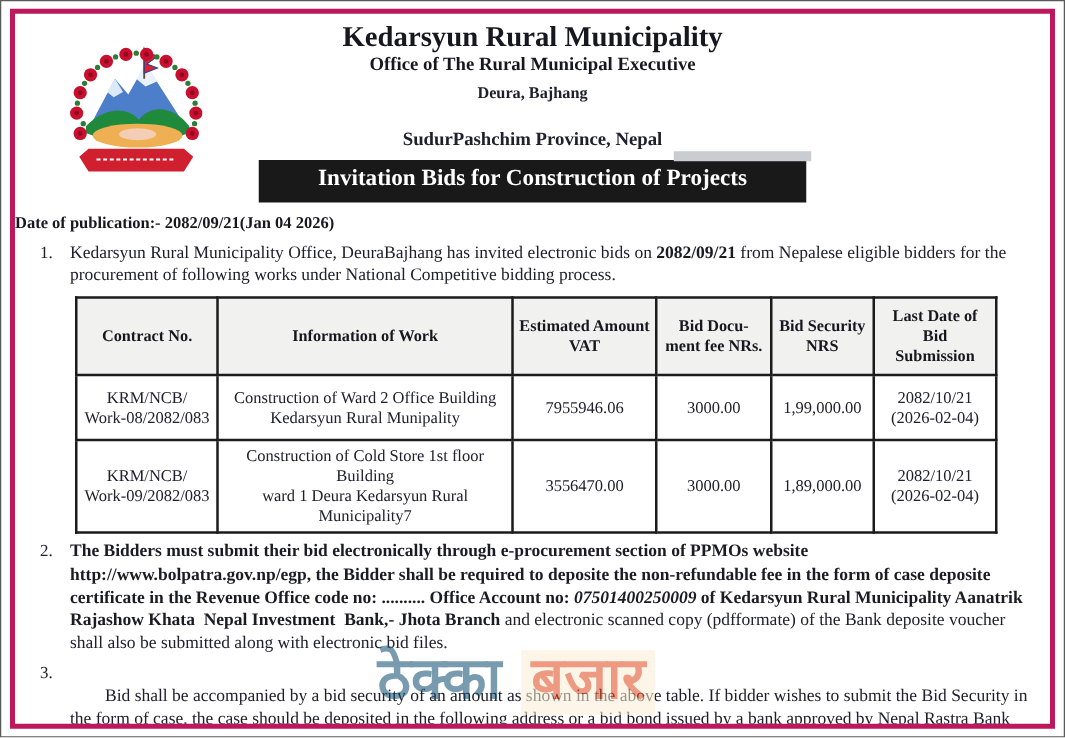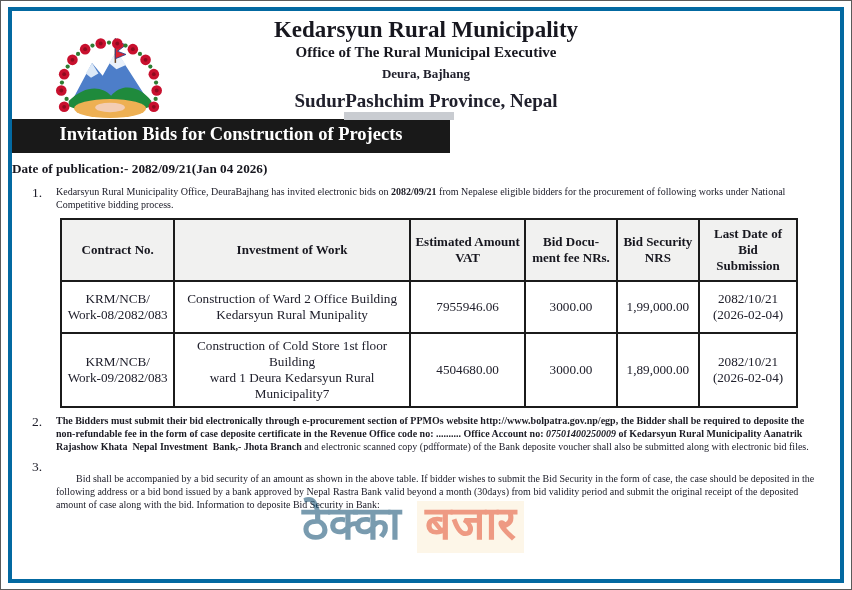--- a/index.html
+++ b/index.html
@@ -1,40 +1,40 @@
 <!DOCTYPE html>
 <html><head>
 <meta charset="utf-8">
 <style>
   html,body { margin:0; padding:0; background:#ffffff; }
   body { width:852px; height:590px; position:relative; font-family:"Liberation Serif","DejaVu Serif",serif; }
   .frame { position:absolute; inset:0; border:1px solid #5a5a5a; pointer-events:none; }
   .sheet {
     position:absolute; left:8px; top:7px; right:8px; bottom:7px;
-    border:4px solid #0369a1; background:#ffffff; color:#20202c; overflow:hidden;
+    border:4px solid #be185d; background:#ffffff; color:#20202c; overflow:hidden;
   }
   
   .header { text-align:center; padding-top:6px; position:relative; }
   .logo { position:absolute; left:44px; top:24px; width:106px; height:112px; }
   .h-muni   { font-size:23px;  font-weight:bold; color:#17171f; }
   .h-office { font-size:15px;  font-weight:bold; color:#17171f; margin-top:1px; }
   .h-addr1  { font-size:13px;  font-weight:bold; margin-top:5px; }
-  .h-addr2  { font-size:19px;font-weight:bold; margin-top:8px; }
-  .banner-row { margin-top:7px; display:flex; justify-content:flex-start; position:relative; }
+  .h-addr2  { font-size:15px;font-weight:bold; margin-top:22px; }
+  .banner-row { margin-top:7px; display:flex; justify-content:center; position:relative; }
   .banner {
     position:relative; background:#191919; color:#ffffff;
     font-size:18.5px; font-weight:bold; padding:5px 34px 8px; min-width:370px;
   }
   .banner-artifact { position:absolute; top:-7px; right:-4px; width:110px; height:8px; background:#c9ccd1; }
   .pubdate { text-align:left; font-weight:bold; font-size:13.2px; margin-top:8px; color:#17171f; }
   
   .items { padding:2px 16px 0 20px; }
   .item { display:flex; margin-top:6px; }
   .item .num { width:24px; flex:none; font-size:13.5px; }
-  .item .body { flex:1; font-size:10px; line-height:1.3; white-space:pre-wrap; }
+  .item .body { flex:1; font-size:14px; line-height:1.3; white-space:pre-wrap; }
   .bold { font-weight:bold; color:#1b1b24; }
   .acct { font-weight:bold; font-style:italic; color:#1b1b24; }
   
   .table-wrap { position:relative; margin:7px 26px 4px 28px; }
   table.bids { border-collapse:collapse; width:100%; position:relative; z-index:1; background:transparent; }
   table.bids th, table.bids td {
     border:2px solid #1b1b1b; text-align:center; vertical-align:middle;
     white-space:pre-line; padding:4px 4px;
   }
   table.bids th { font-size:13px; font-weight:bold; background:#f1f1f0; padding:6px 4px; color:#17171f; }
@@ -147,21 +147,21 @@
           <col style="width:15.4%">
             <col style="width:32%">
             <col style="width:15.7%">
           <col style="width:12.4%">
             <col style="width:11.2%">
             <col style="width:13.3%">
         </colgroup>
         <thead>
           <tr>
             <th>Contract No.</th>
-            <th>Investment of Work</th>
+            <th>Information of Work</th>
             <th>Estimated Amount
 VAT</th>
             <th>Bid Docu-
 ment fee NRs.</th>
             <th>Bid Security
 NRS</th>
             <th>Last Date of Bid
 Submission</th>
           </tr>
         </thead>
@@ -175,21 +175,21 @@
             <td>3000.00</td>
             <td>1,99,000.00</td>
             <td>2082/10/21
 (2026-02-04)</td>
           </tr>
           <tr>
             <td>KRM/NCB/
 Work-09/2082/083</td>
             <td>Construction of Cold Store 1st floor Building
 ward 1 Deura Kedarsyun Rural Municipality7</td>
-            <td>4504680.00</td>
+            <td>3556470.00</td>
             <td>3000.00</td>
             <td>1,89,000.00</td>
             <td>2082/10/21
 (2026-02-04)</td>
           </tr>
         </tbody>
       </table>
     </div>
 
     <div class="item">

